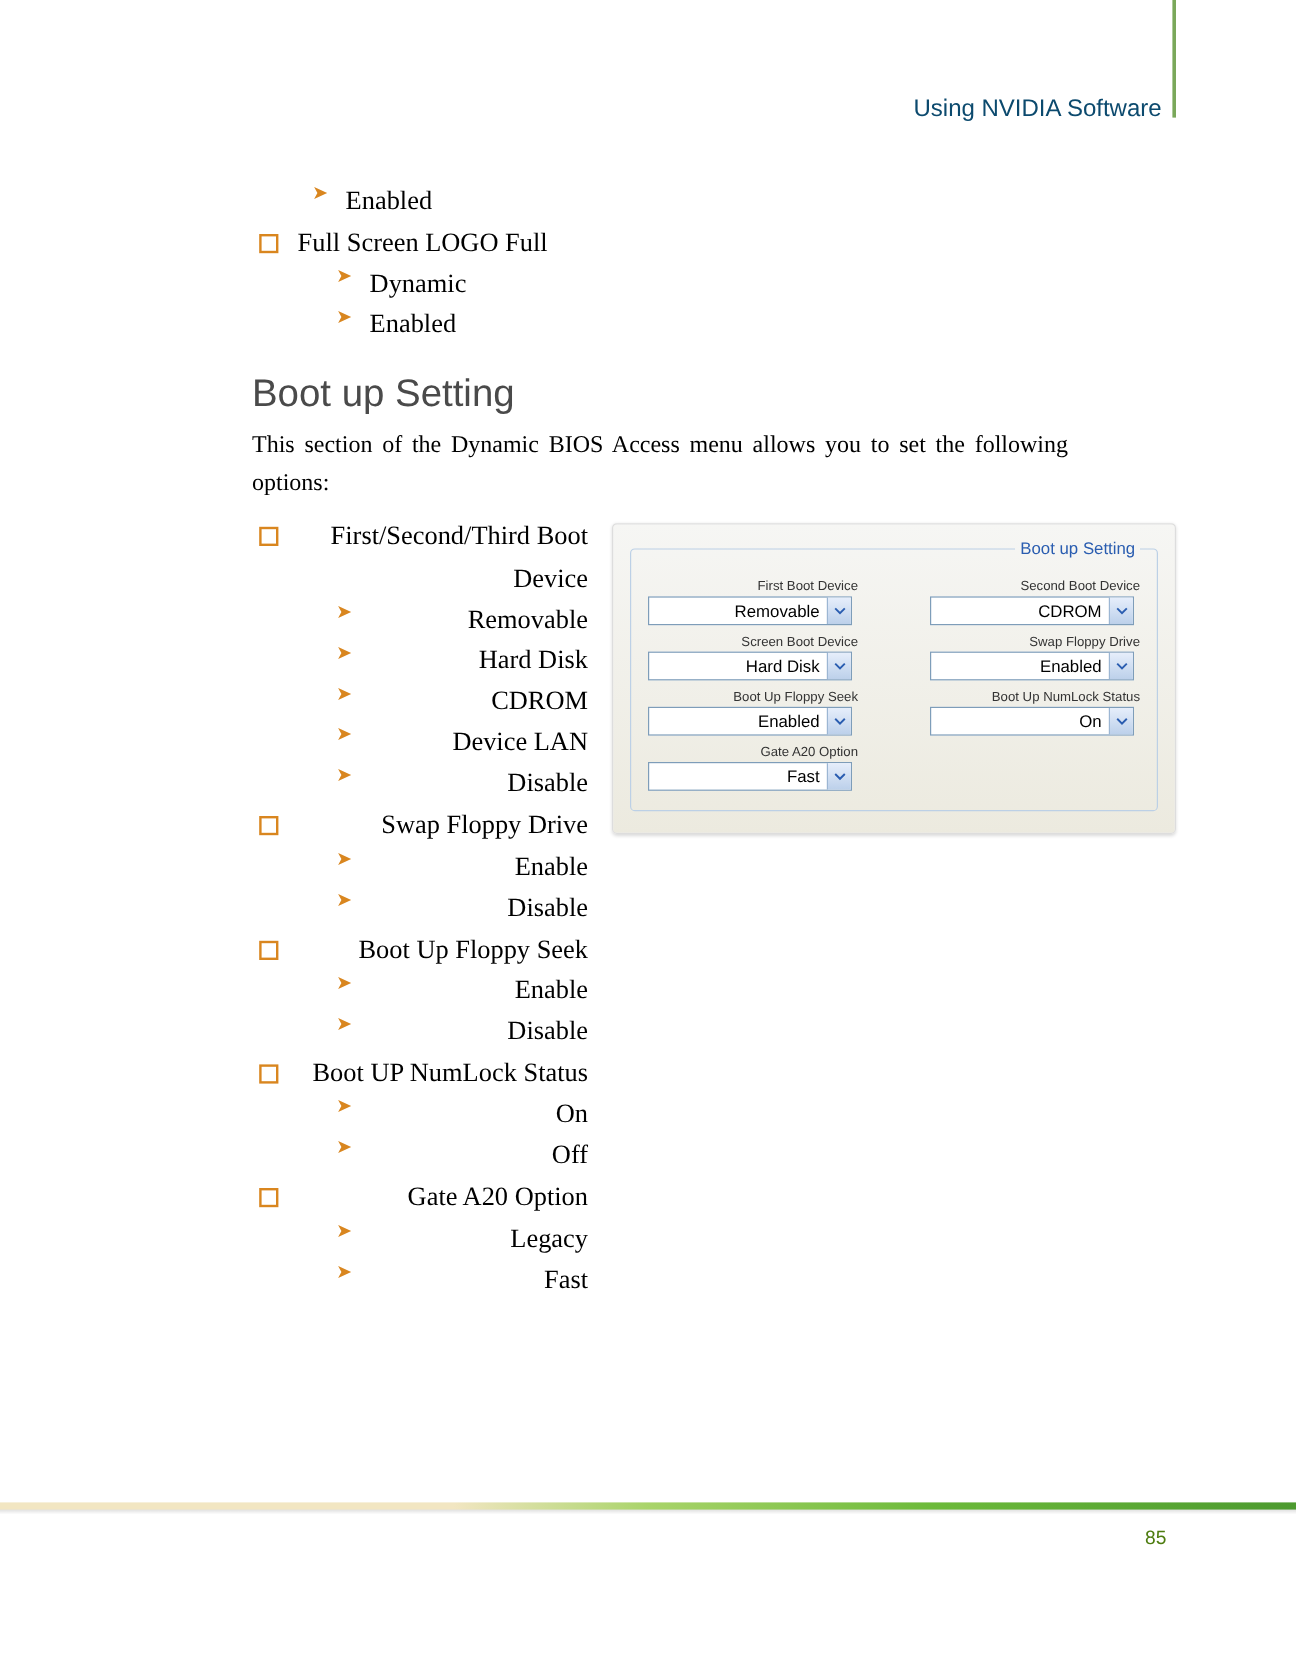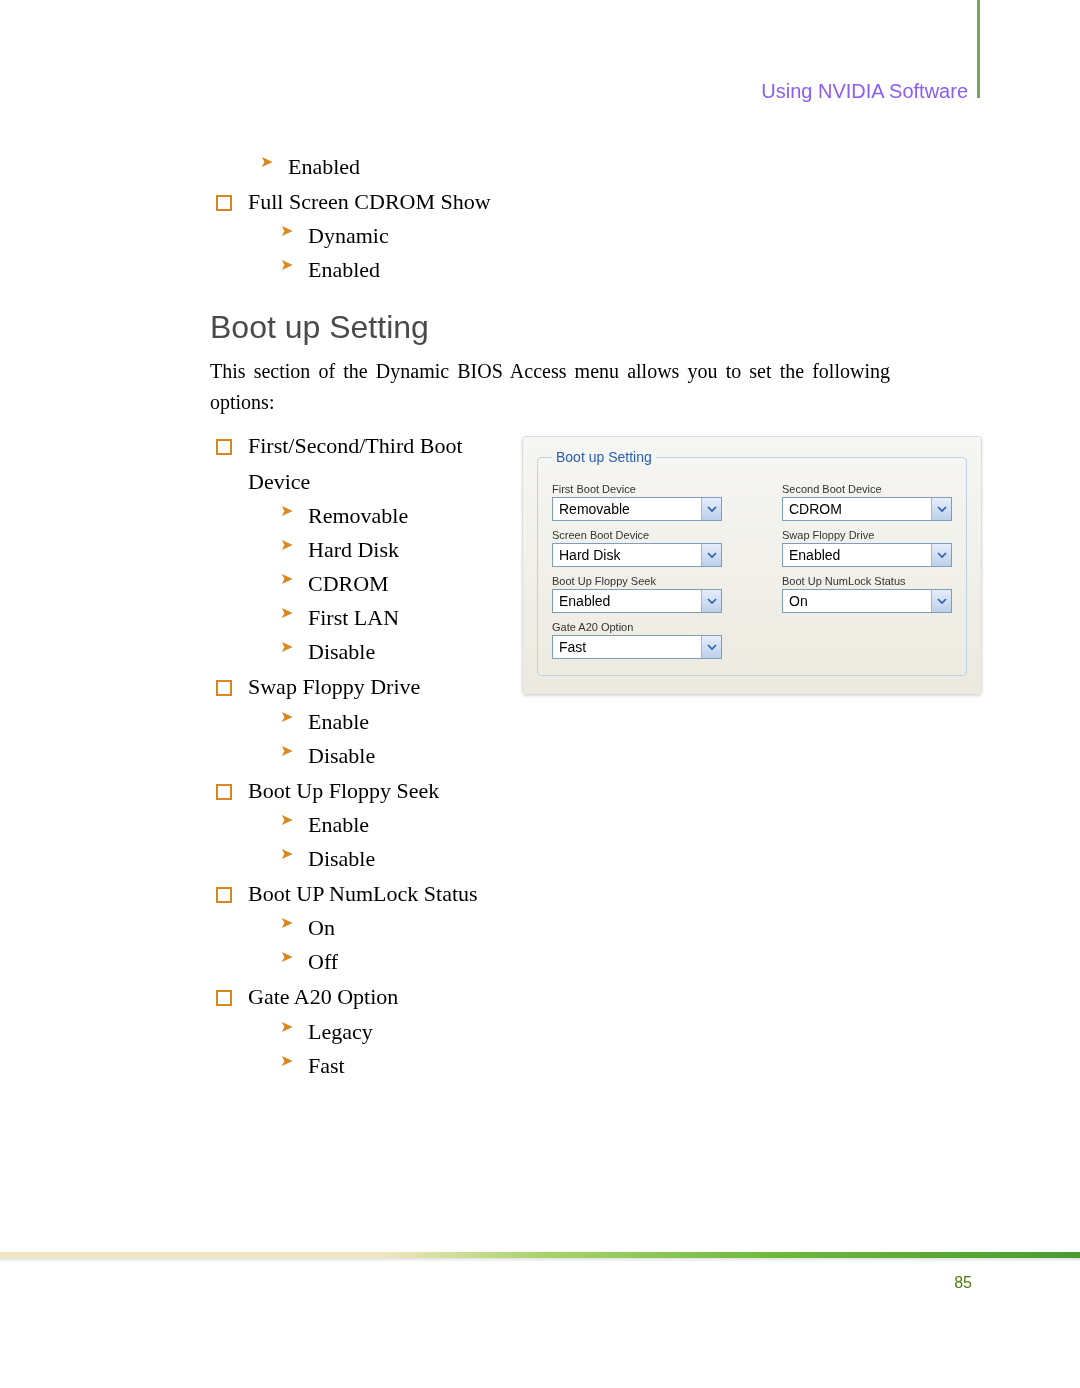--- a/index.html
+++ b/index.html
@@ -23,21 +23,21 @@
     width: 3px;
     height: 98px;
     background: #7aa85a;
   }
   .header-text {
     position: absolute;
     top: 80px;
     right: 112px;
     font-family: "Trebuchet MS", Arial, sans-serif;
     font-size: 20px;
-    color: #8b5cf6;
+    color: #0c4a6e;
   }
   .content { padding-top: 80px; }
   .square-bullet-list { list-style: none; padding-left: 20px; }
   .square-bullet-list > li { position: relative; padding-left: 18px; font-size: 22px; line-height: 1.6; }
   .square-bullet-list > li::before {
     content: "";
     position: absolute;
     left: -14px;
     top: 11px;
     width: 12px; height: 12px;
@@ -61,21 +61,21 @@
     font-size: 32px;
     margin: 22px 0 10px 0;
   }
   p.intro {
     font-size: 20px;
     line-height: 1.55;
     text-align: justify;
     margin-bottom: 10px;
     max-width: 680px;
   }
-  .two-col { display: flex; gap: 32px; }
+  .two-col { display: flex; gap: 20px; text-align: right; }
   .two-col .left { flex: 0 0 280px; }
   .two-col .right { flex: 1; }
 
   
   .panel {
     margin-top: 8px;
     background: linear-gradient(#f6f6f4, #eceadf);
     border: 1px solid #ddd;
     border-radius: 4px;
     padding: 12px 14px 18px 14px;
@@ -149,41 +149,41 @@
   <div class="header-rule"></div>
   <div class="header-text">Using NVIDIA Software</div>
 
   <div class="content">
 
     <ul class="arrow-list">
       <li>Enabled</li>
     </ul>
     <ul class="square-bullet-list">
       <li>
-        <span>Full Screen CDROM Show</span>
+        <span>Full Screen LOGO Full</span>
         <ul class="arrow-list" style="padding-left:32px">
           <li>Dynamic</li>
           <li>Enabled</li>
         </ul>
       </li>
     </ul>
 
     <h2 class="section-title">Boot up Setting</h2>
     <p class="intro">This section of the Dynamic BIOS Access menu allows you to set the following options:</p>
 
     <div class="two-col">
       <div class="left">
         <ul class="square-bullet-list">
           <li>
             <span>First/Second/Third Boot Device</span>
             <ul class="arrow-list" style="padding-left:32px">
               <li>Removable</li>
               <li>Hard Disk</li>
               <li>CDROM</li>
-              <li>First LAN</li>
+              <li>Device LAN</li>
               <li>Disable</li>
             </ul>
           </li>
           <li>
             <span>Swap Floppy Drive</span>
             <ul class="arrow-list" style="padding-left:32px">
               <li>Enable</li>
               <li>Disable</li>
             </ul>
           </li>

